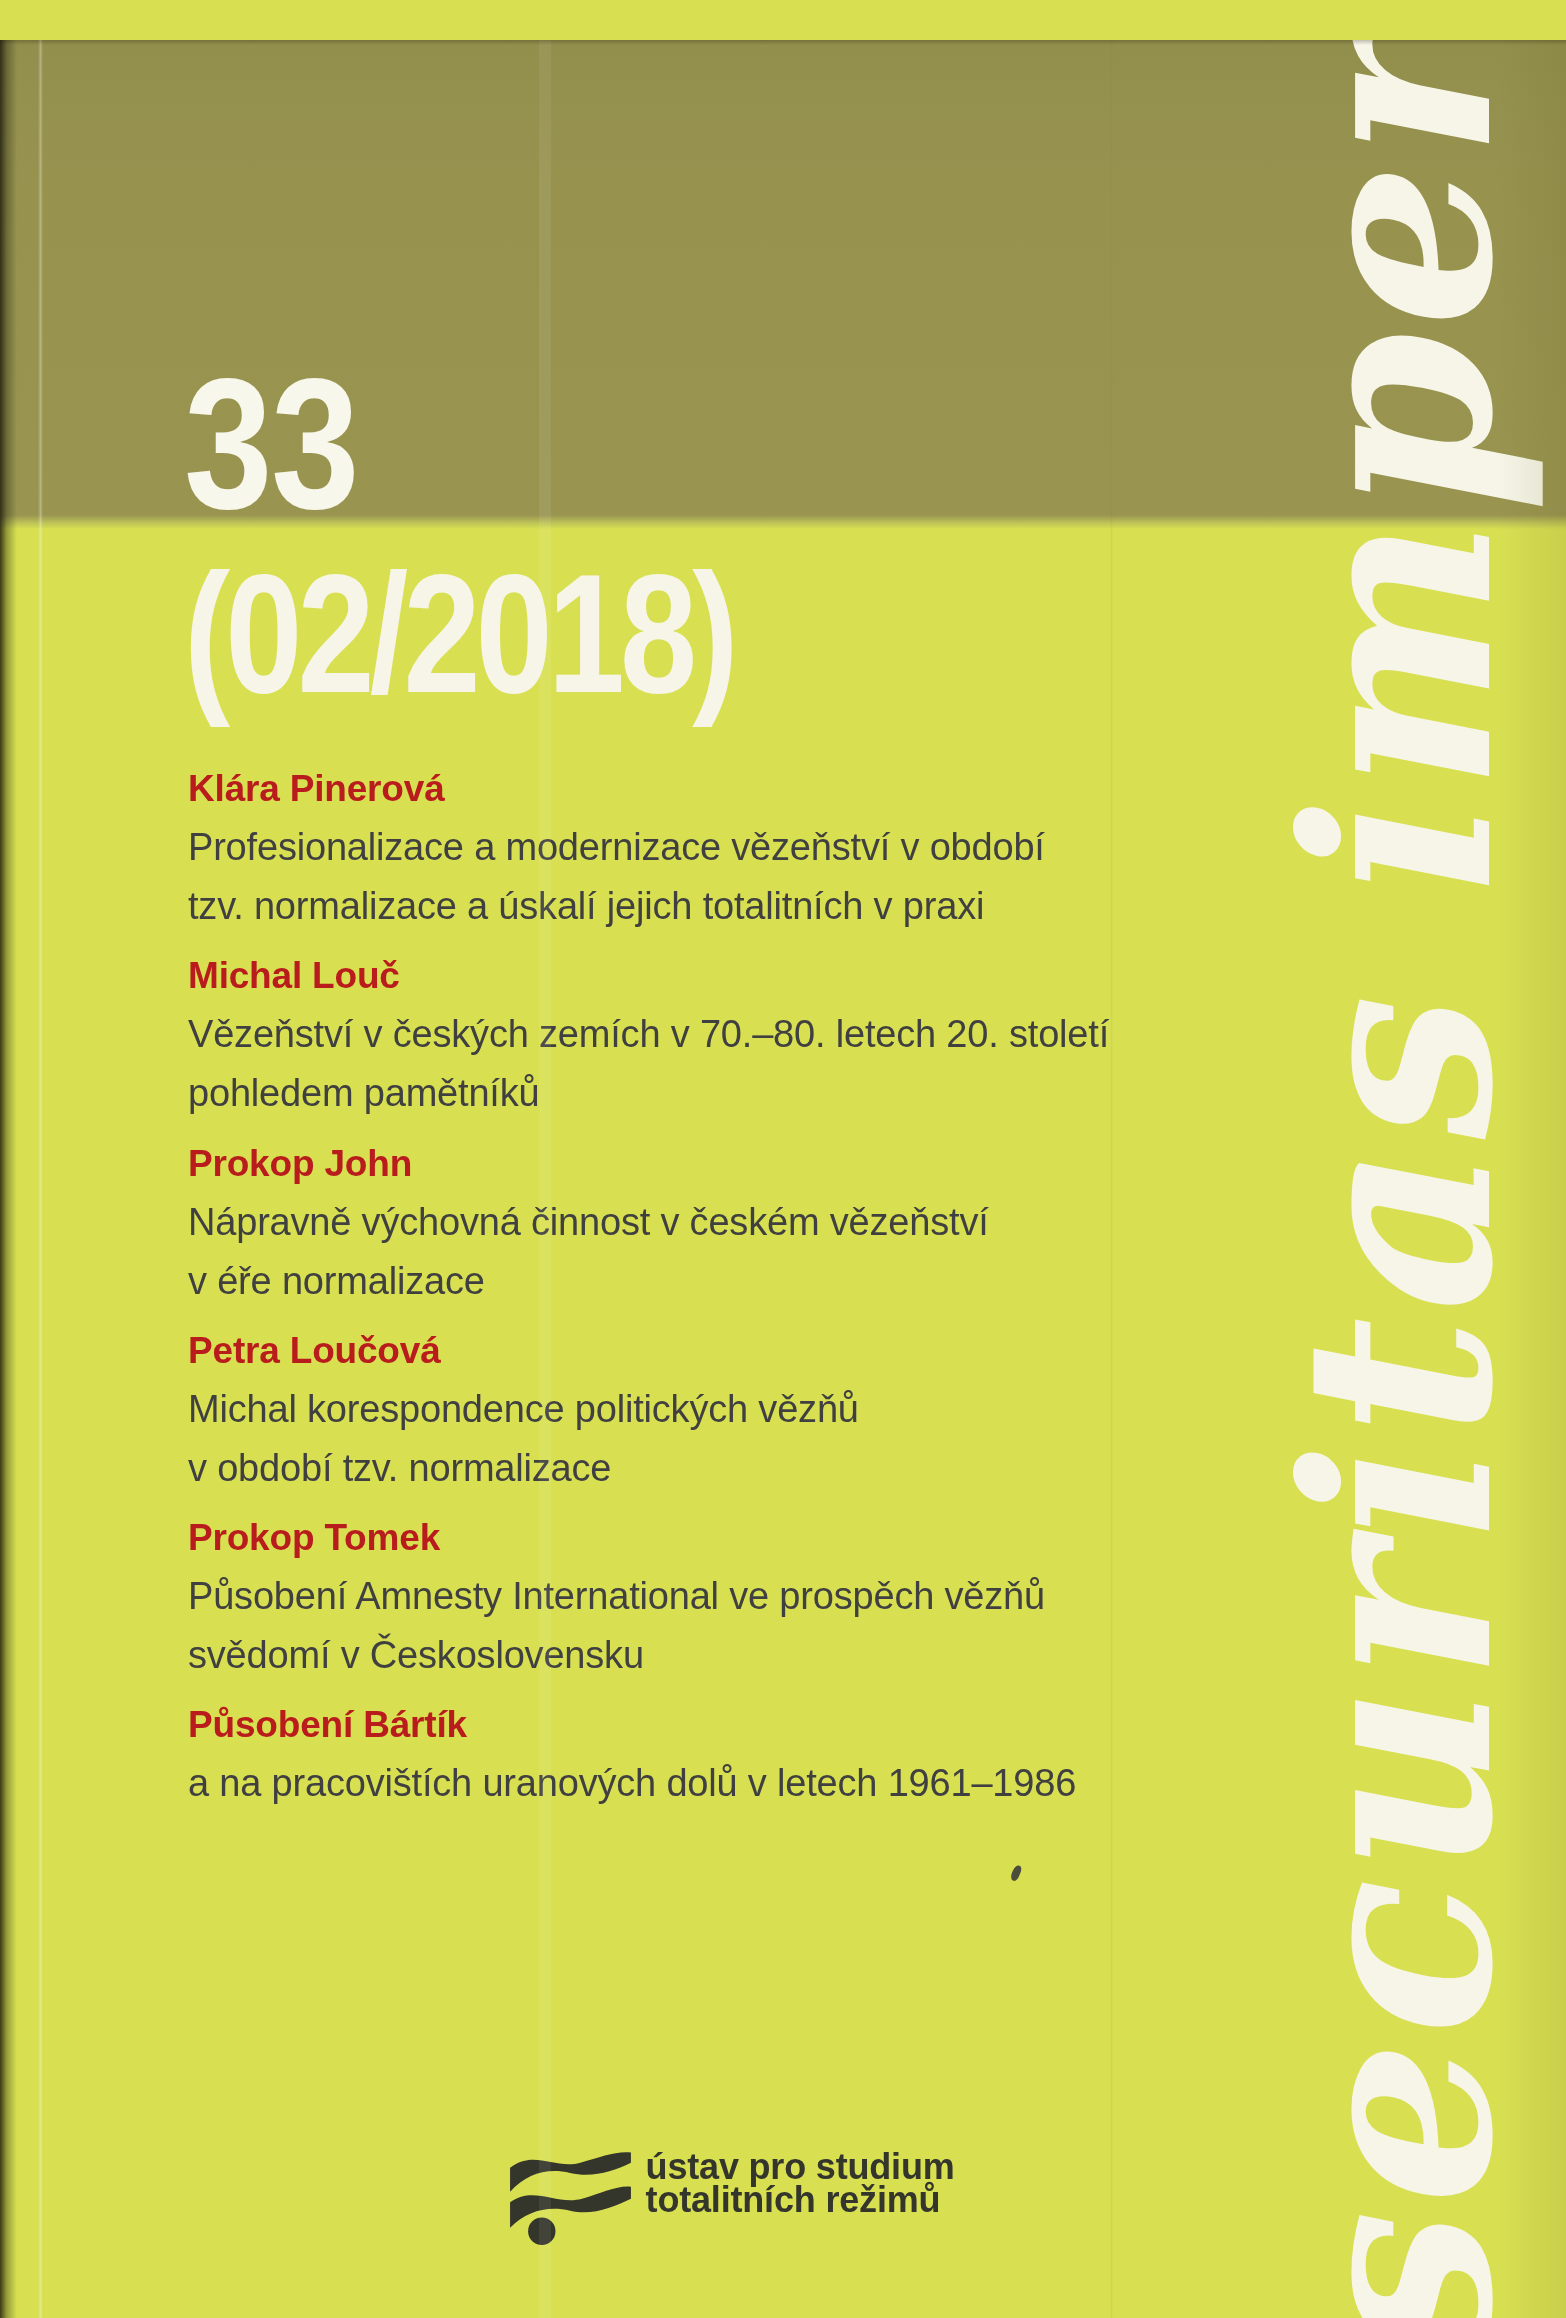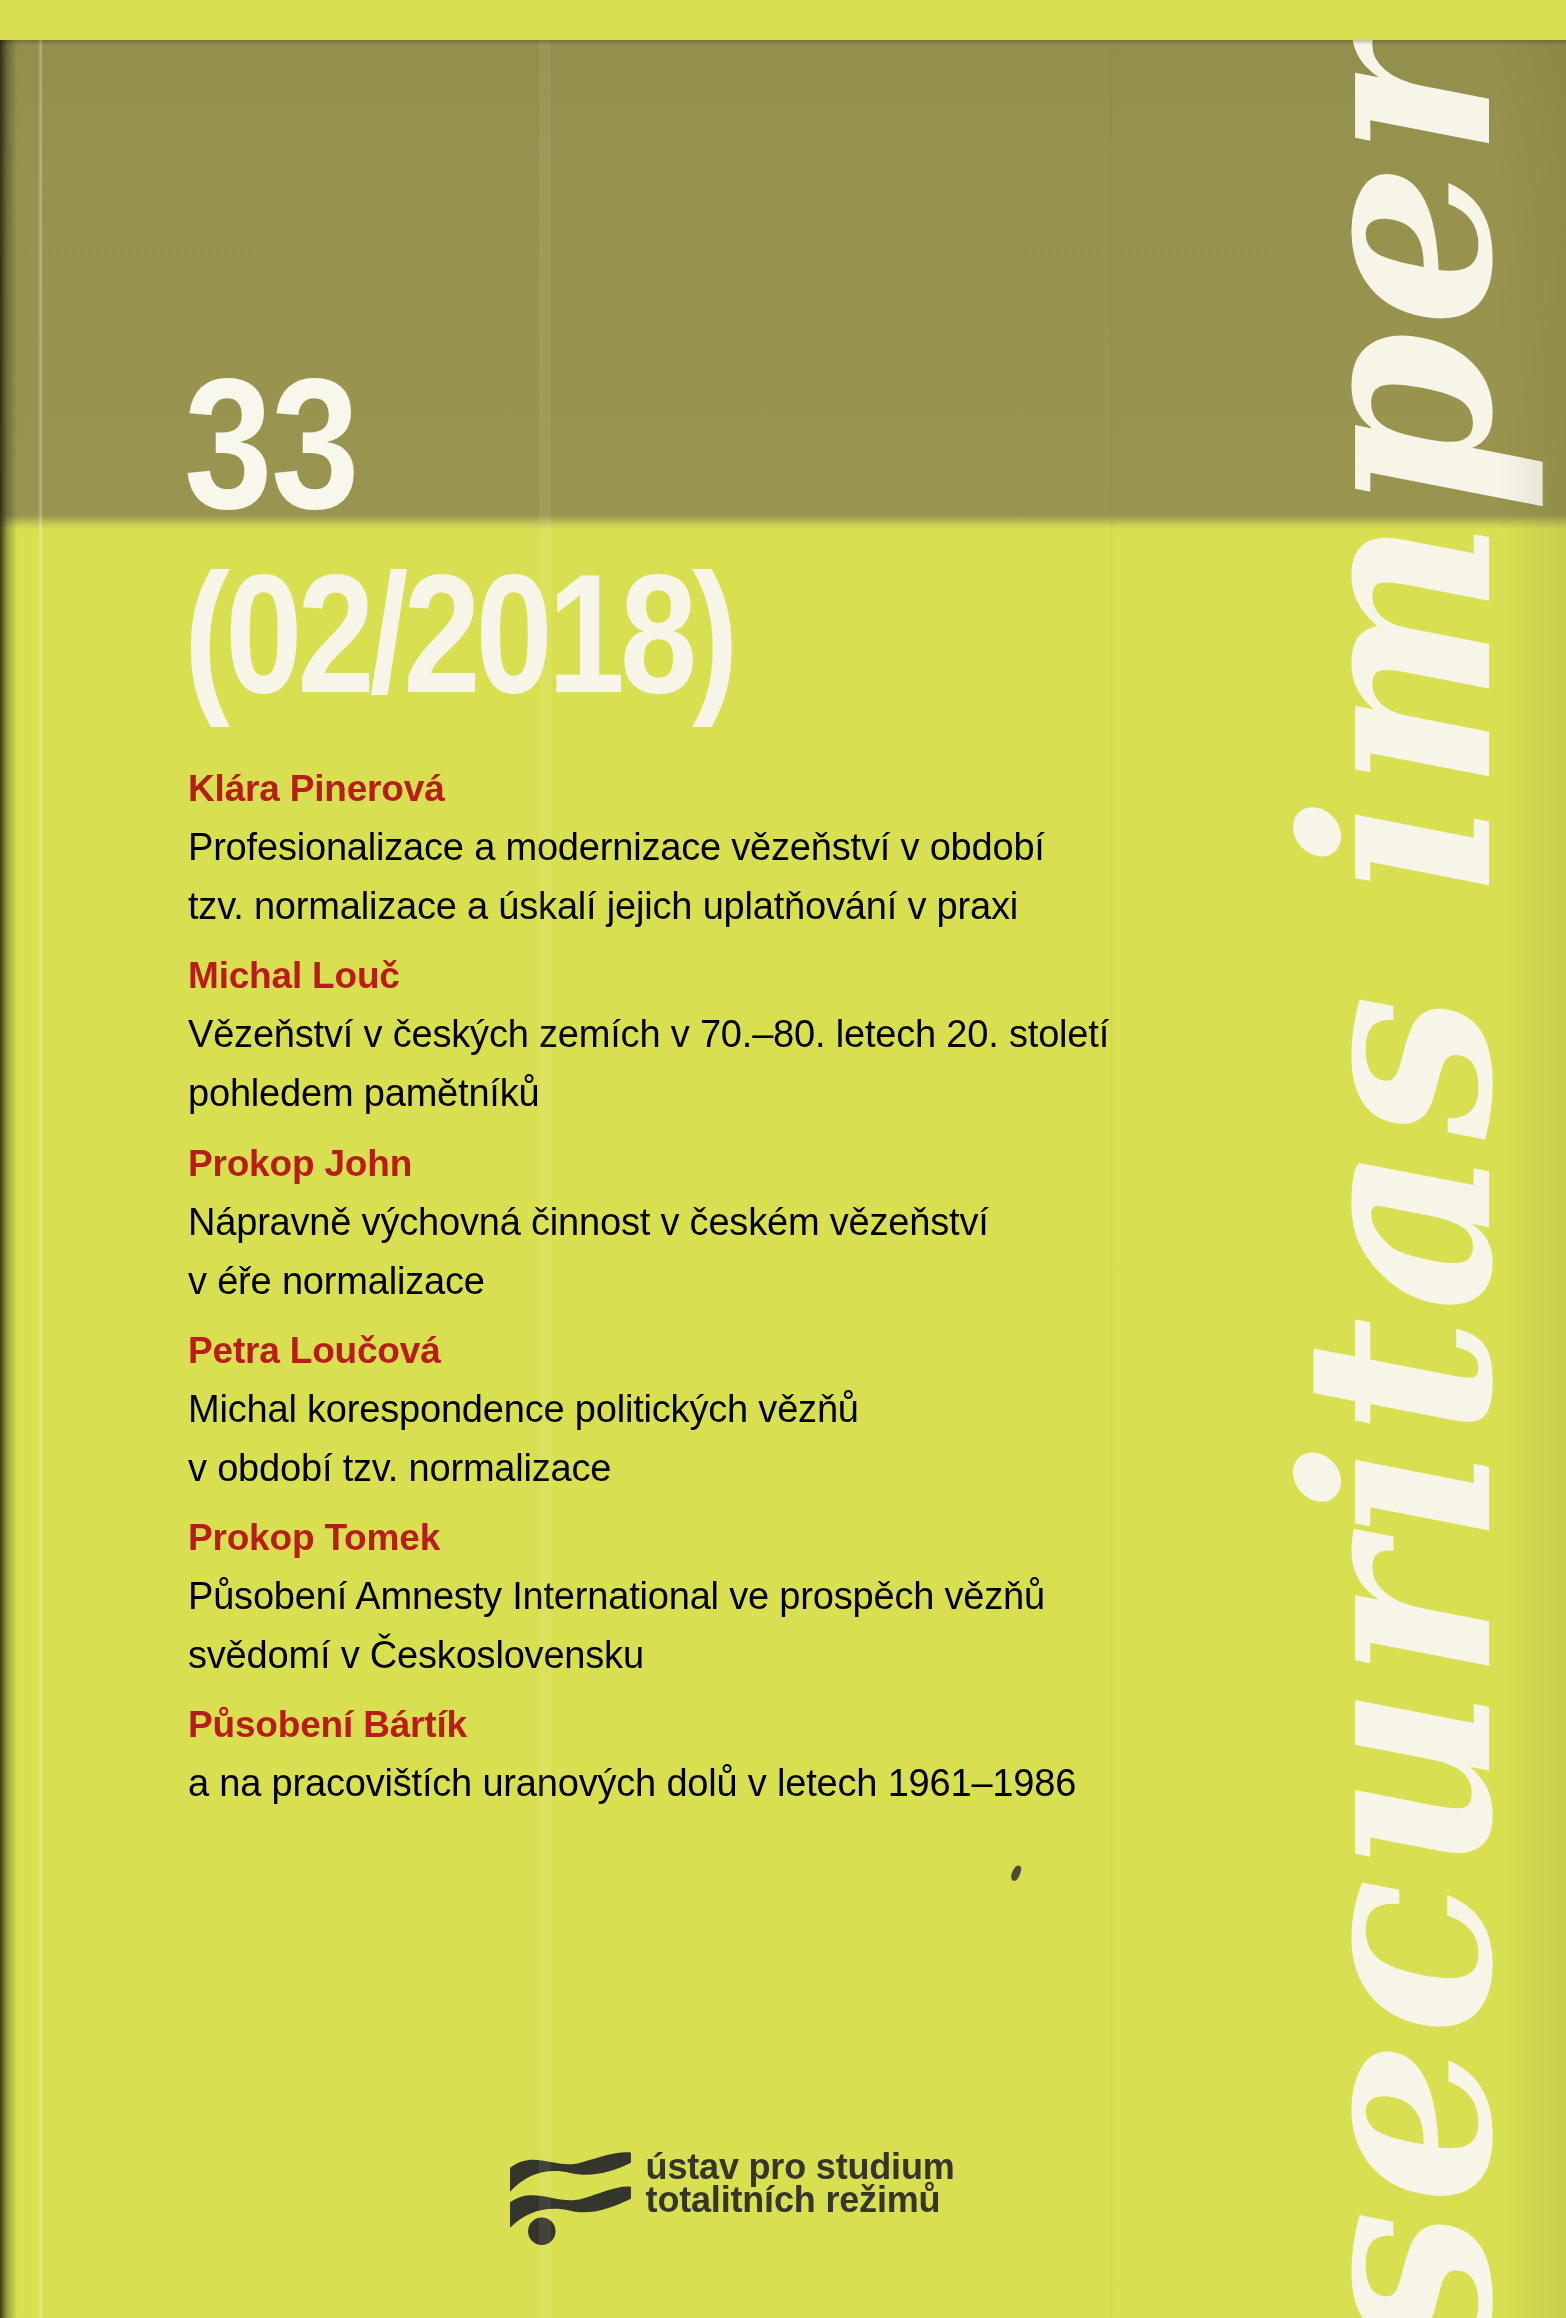--- a/index.html
+++ b/index.html
@@ -37,21 +37,21 @@
   
   .articles{
     position:absolute;left:188px;top:719px;width:1084px;
   }
   .article{margin:0 0 10.3px 0;}
   .article .author{
     font-size:37px;line-height:59px;font-weight:bold;color:#b91c1c;
     white-space:nowrap;letter-spacing:-0.005em;
   }
   .article .title-line{
-    font-size:38px;line-height:59px;font-weight:normal;color:#000000;
+    font-size:38px;line-height:59px;font-weight:normal;color:#404040;
     white-space:nowrap;letter-spacing:-0.005em;
   }
 
   
   .publisher{
     position:absolute;left:510px;top:2109px;
     display:flex;flex-direction:row;align-items:flex-start;gap:14.6px;
   }
   .publisher svg{display:block;flex:0 0 auto;}
   .publisher-name{
@@ -117,21 +117,21 @@
 
   <div class="issue-number">33</div>
 
   <div class="issue-date">(02/2018)</div>
 
   <div class="articles">
 
     <div class="article">
       <div class="author">Klára Pinerová</div>
       <div class="title-line">Profesionalizace a modernizace vězeňství v období</div>
-      <div class="title-line">tzv. normalizace a úskalí jejich uplatňování v praxi</div>
+      <div class="title-line">tzv. normalizace a úskalí jejich totalitních v praxi</div>
     </div>
 
     <div class="article">
       <div class="author">Michal Louč</div>
       <div class="title-line">Vězeňství v českých zemích v 70.–80. letech 20. století</div>
       <div class="title-line">pohledem pamětníků</div>
     </div>
 
     <div class="article">
       <div class="author">Prokop John</div>

